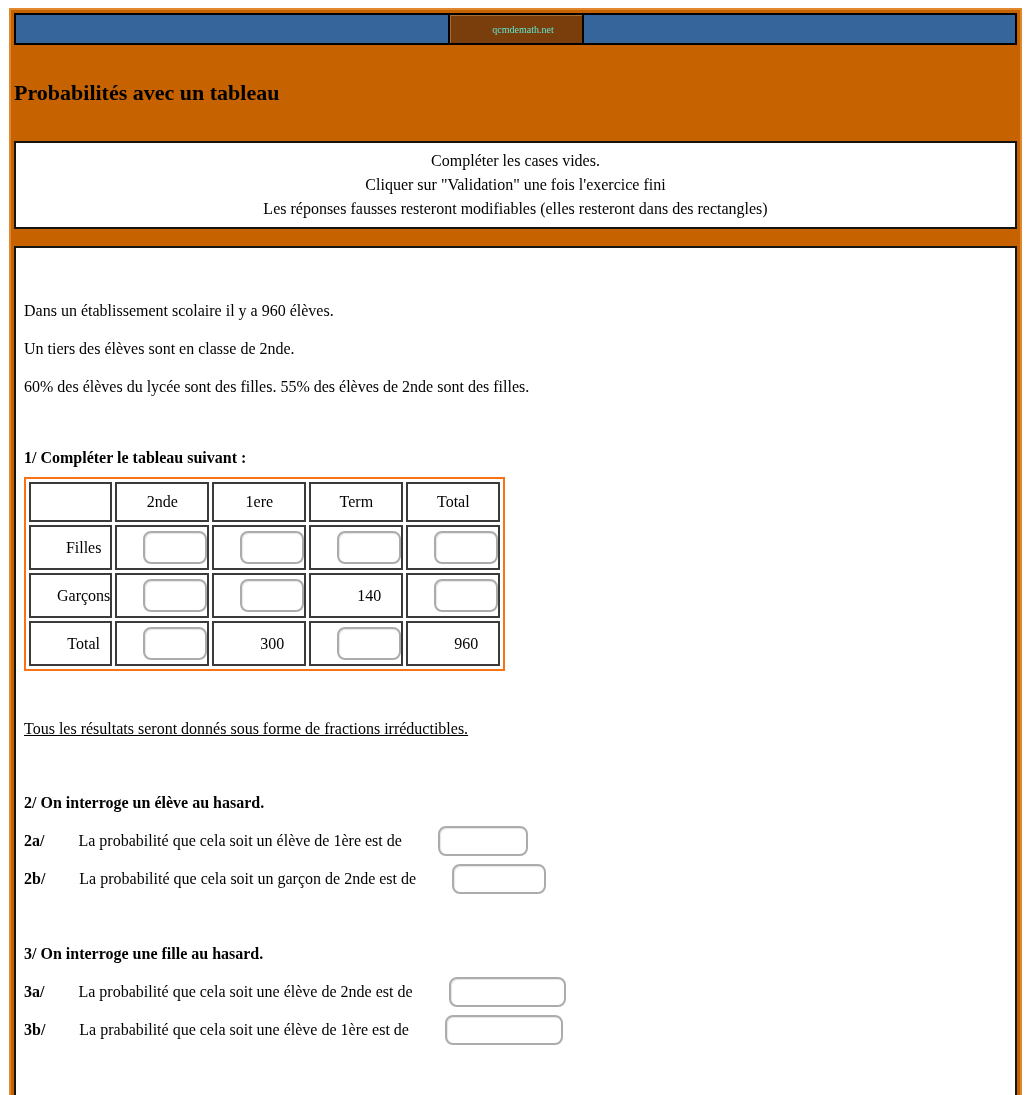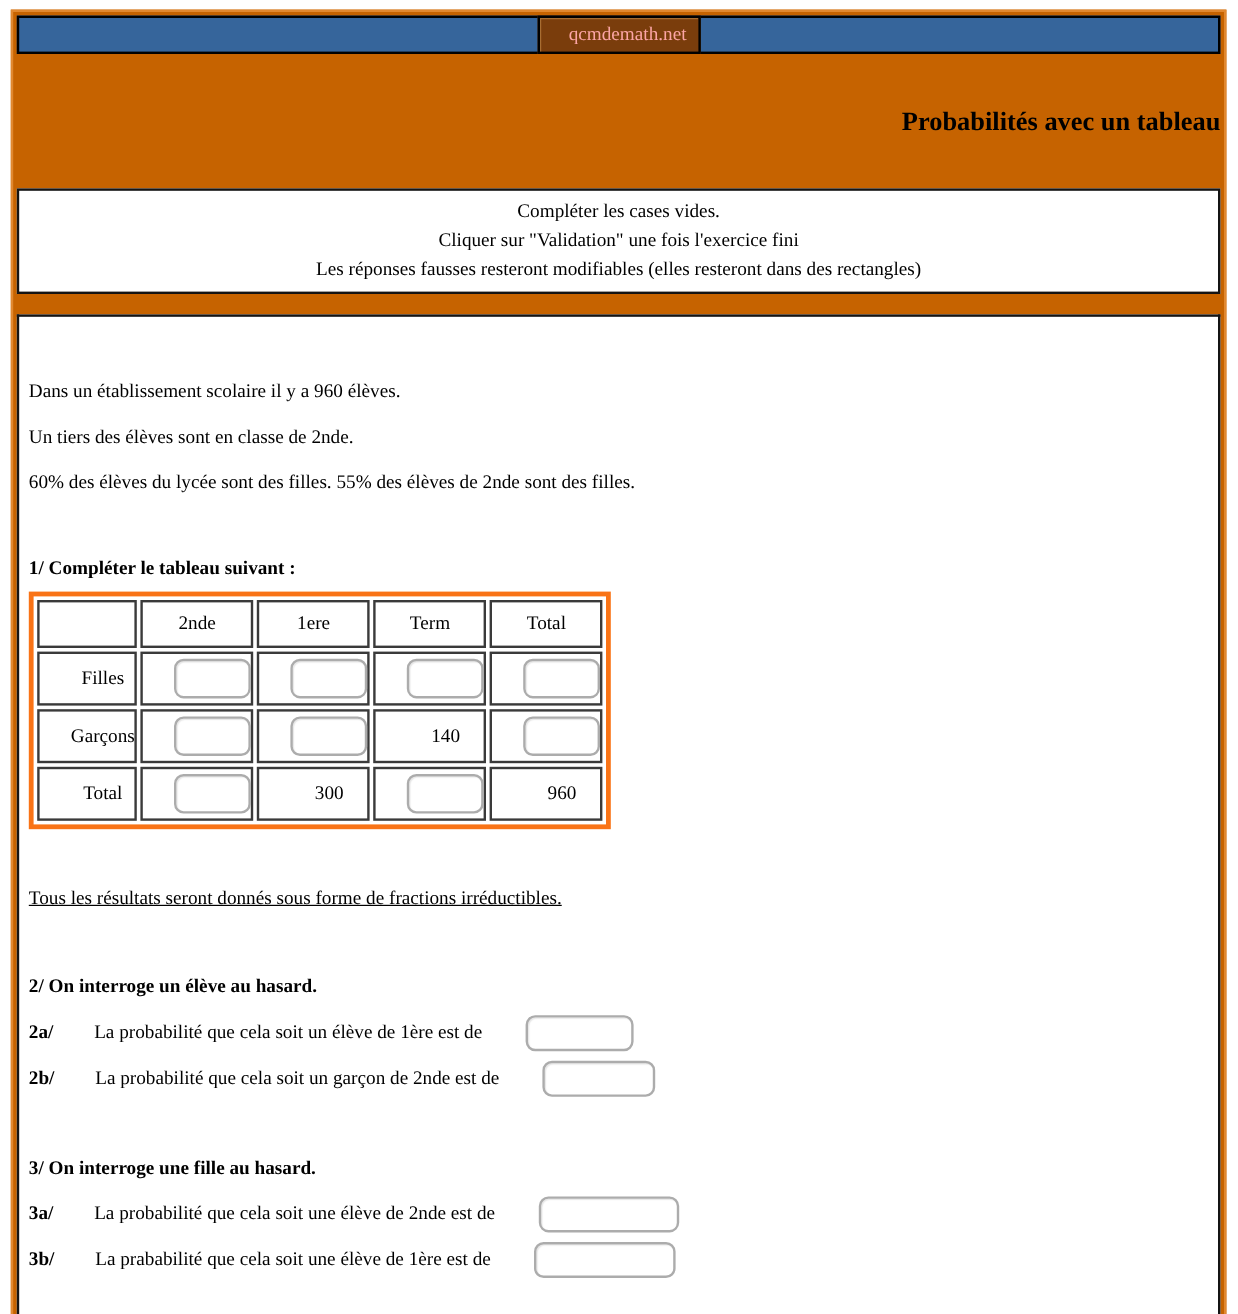--- a/index.html
+++ b/index.html
@@ -28,24 +28,24 @@
     position:relative;height:32px;background:var(--blue-bar);
     border:2px solid #000;
   }
   .tab{
     position:absolute;left:50%;top:-2px;transform:translateX(-50%);
     height:32px;width:136px;
     background:var(--tab-brown);
     border:2px solid #000;
     box-shadow:inset 1px 1px 0 rgba(255,200,120,.35);
     display:flex;align-items:center;justify-content:center;
-    font-size:16px;color:#fca5a5;cursor:pointer;padding-left:15px;
-  }
-  
-  .title-area{height:112px;display:flex;align-items:center;justify-content:flex-end;}
+    font-size:10px;color:#5eead4;cursor:pointer;padding-left:15px;
+  }
+  
+  .title-area{height:96px;display:flex;align-items:center;justify-content:flex-start;}
   .page-title{font-size:22px;font-weight:bold;margin:0;}
   
   .instructions{
     background:#fff;border:2px solid var(--box-border);
     text-align:center;padding:6px 0;margin-bottom:17px;
     font-size:16px;line-height:24px;
   }
   
   .main{
     background:#fff;border:2px solid var(--box-border);border-bottom:none;
@@ -54,21 +54,21 @@
   .main p{margin:19px 0 0 0;font-size:16px;line-height:19px;}
   .p-first{margin-top:53px !important;}
   .h-sec{font-weight:bold;font-size:17px;}
   .h1{margin-top:52px !important;}
   .h2{margin-top:55px !important;}
   .h3{margin-top:50px !important;}
   .note{margin-top:48px !important;text-decoration:underline;}
   
   table.freq{
     border-collapse:separate;border-spacing:3px;
-    border:4px solid #f97316;background:#fff;margin-top:10px;
+    border:2px solid #f97316;background:#fff;margin-top:10px;
   }
   table.freq td{
     border:2px solid var(--cell-border);background:#fff;
     text-align:center;vertical-align:middle;font-size:16px;padding:0;
   }
   td.c-label{width:68px;}
   td.c-data{width:81px;}
   tr.r-head td{height:40px;}
   tr.r-data td{height:45px;padding-left:26px;}
   

